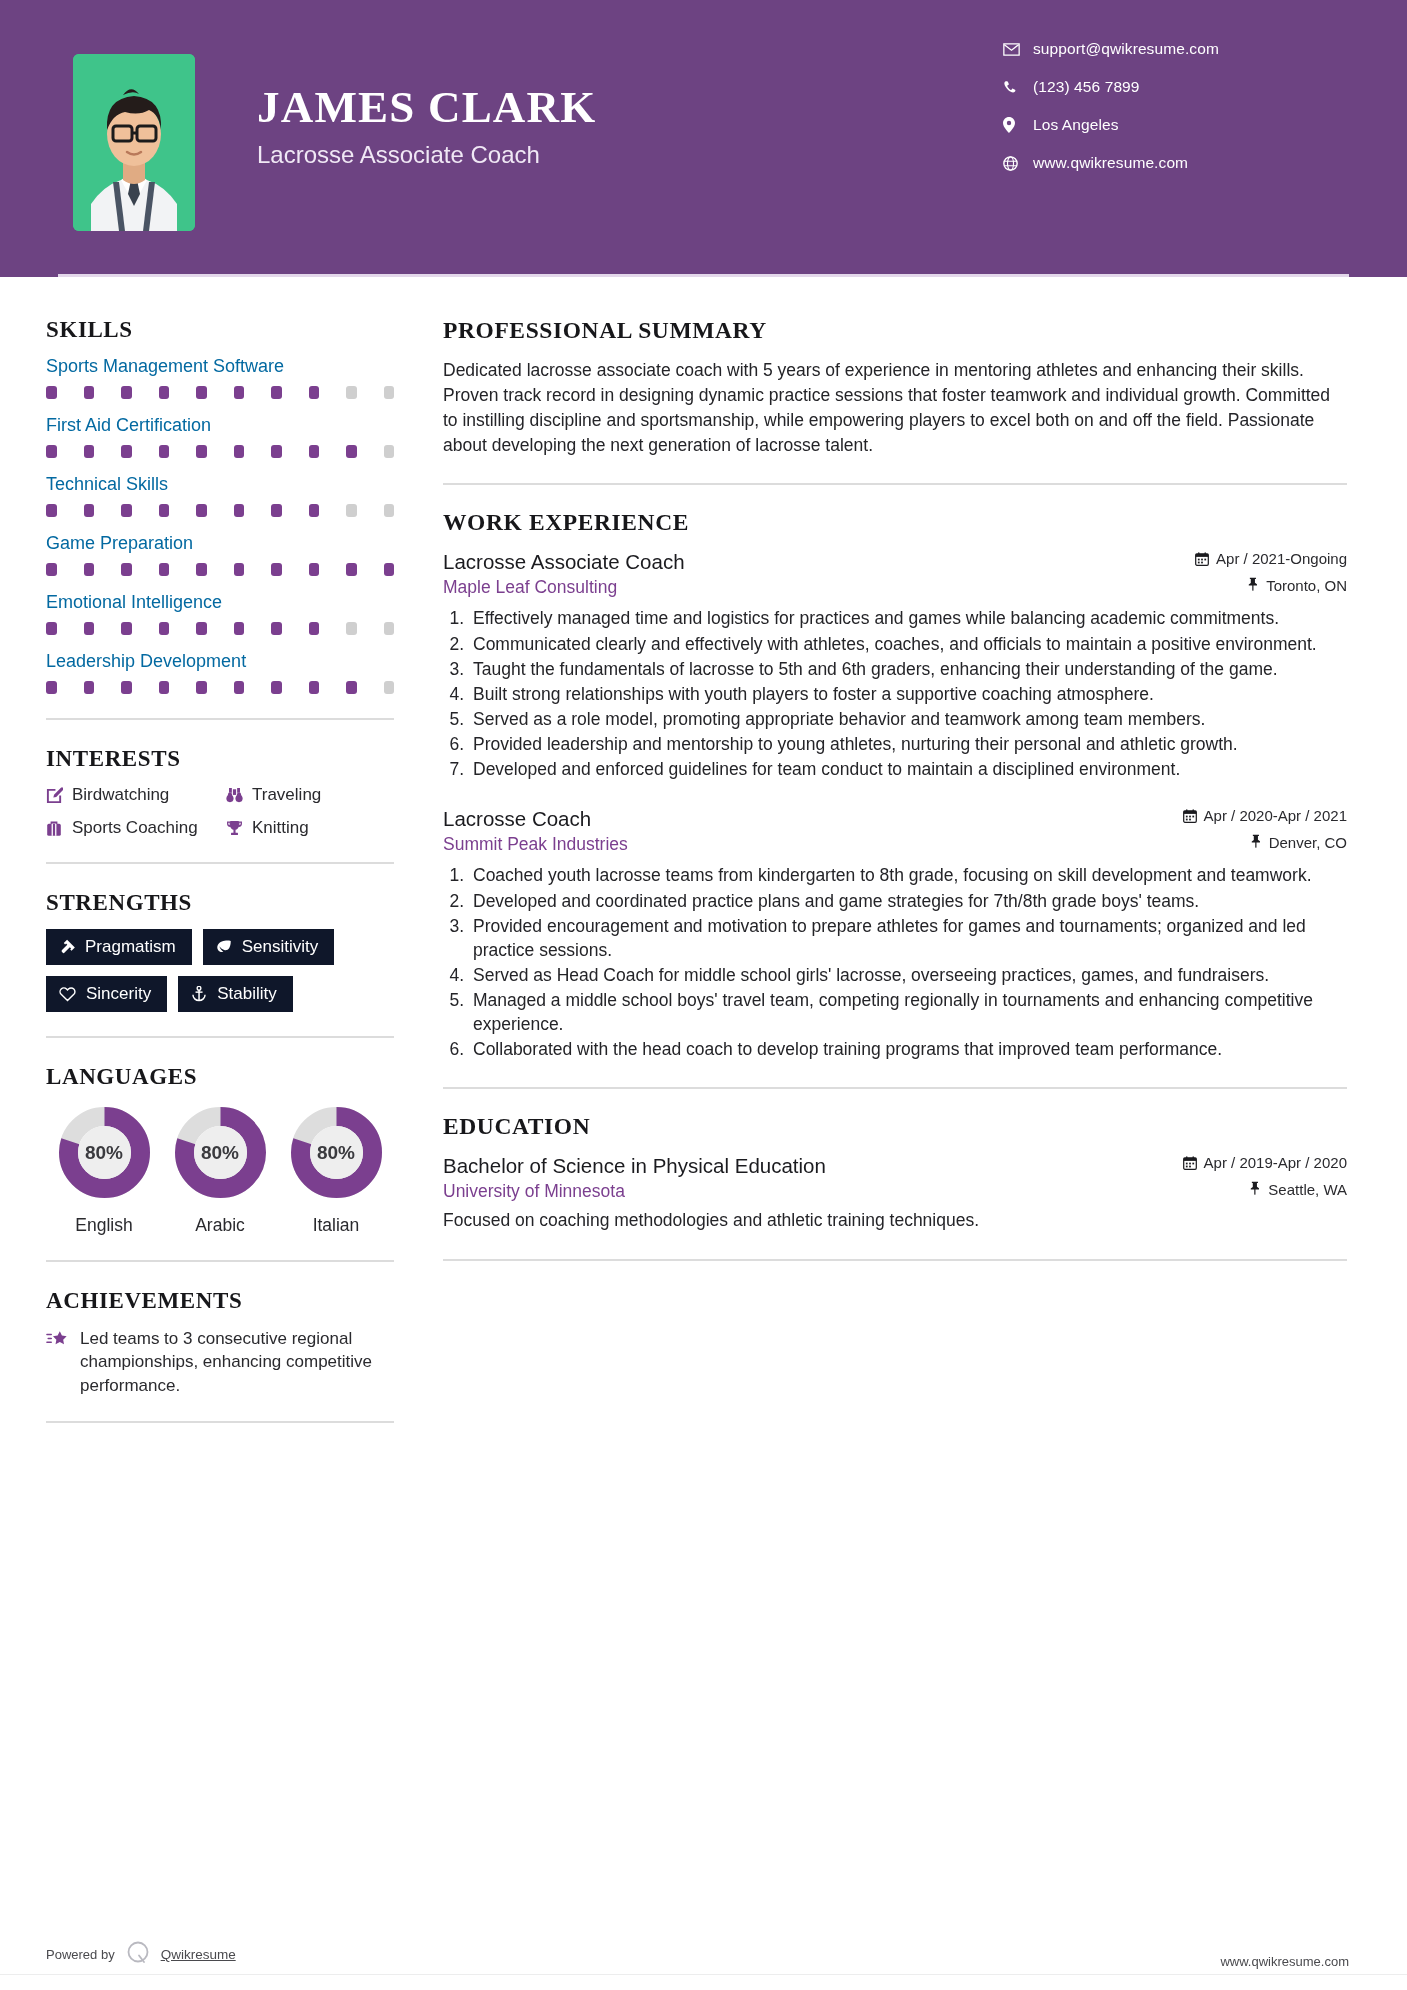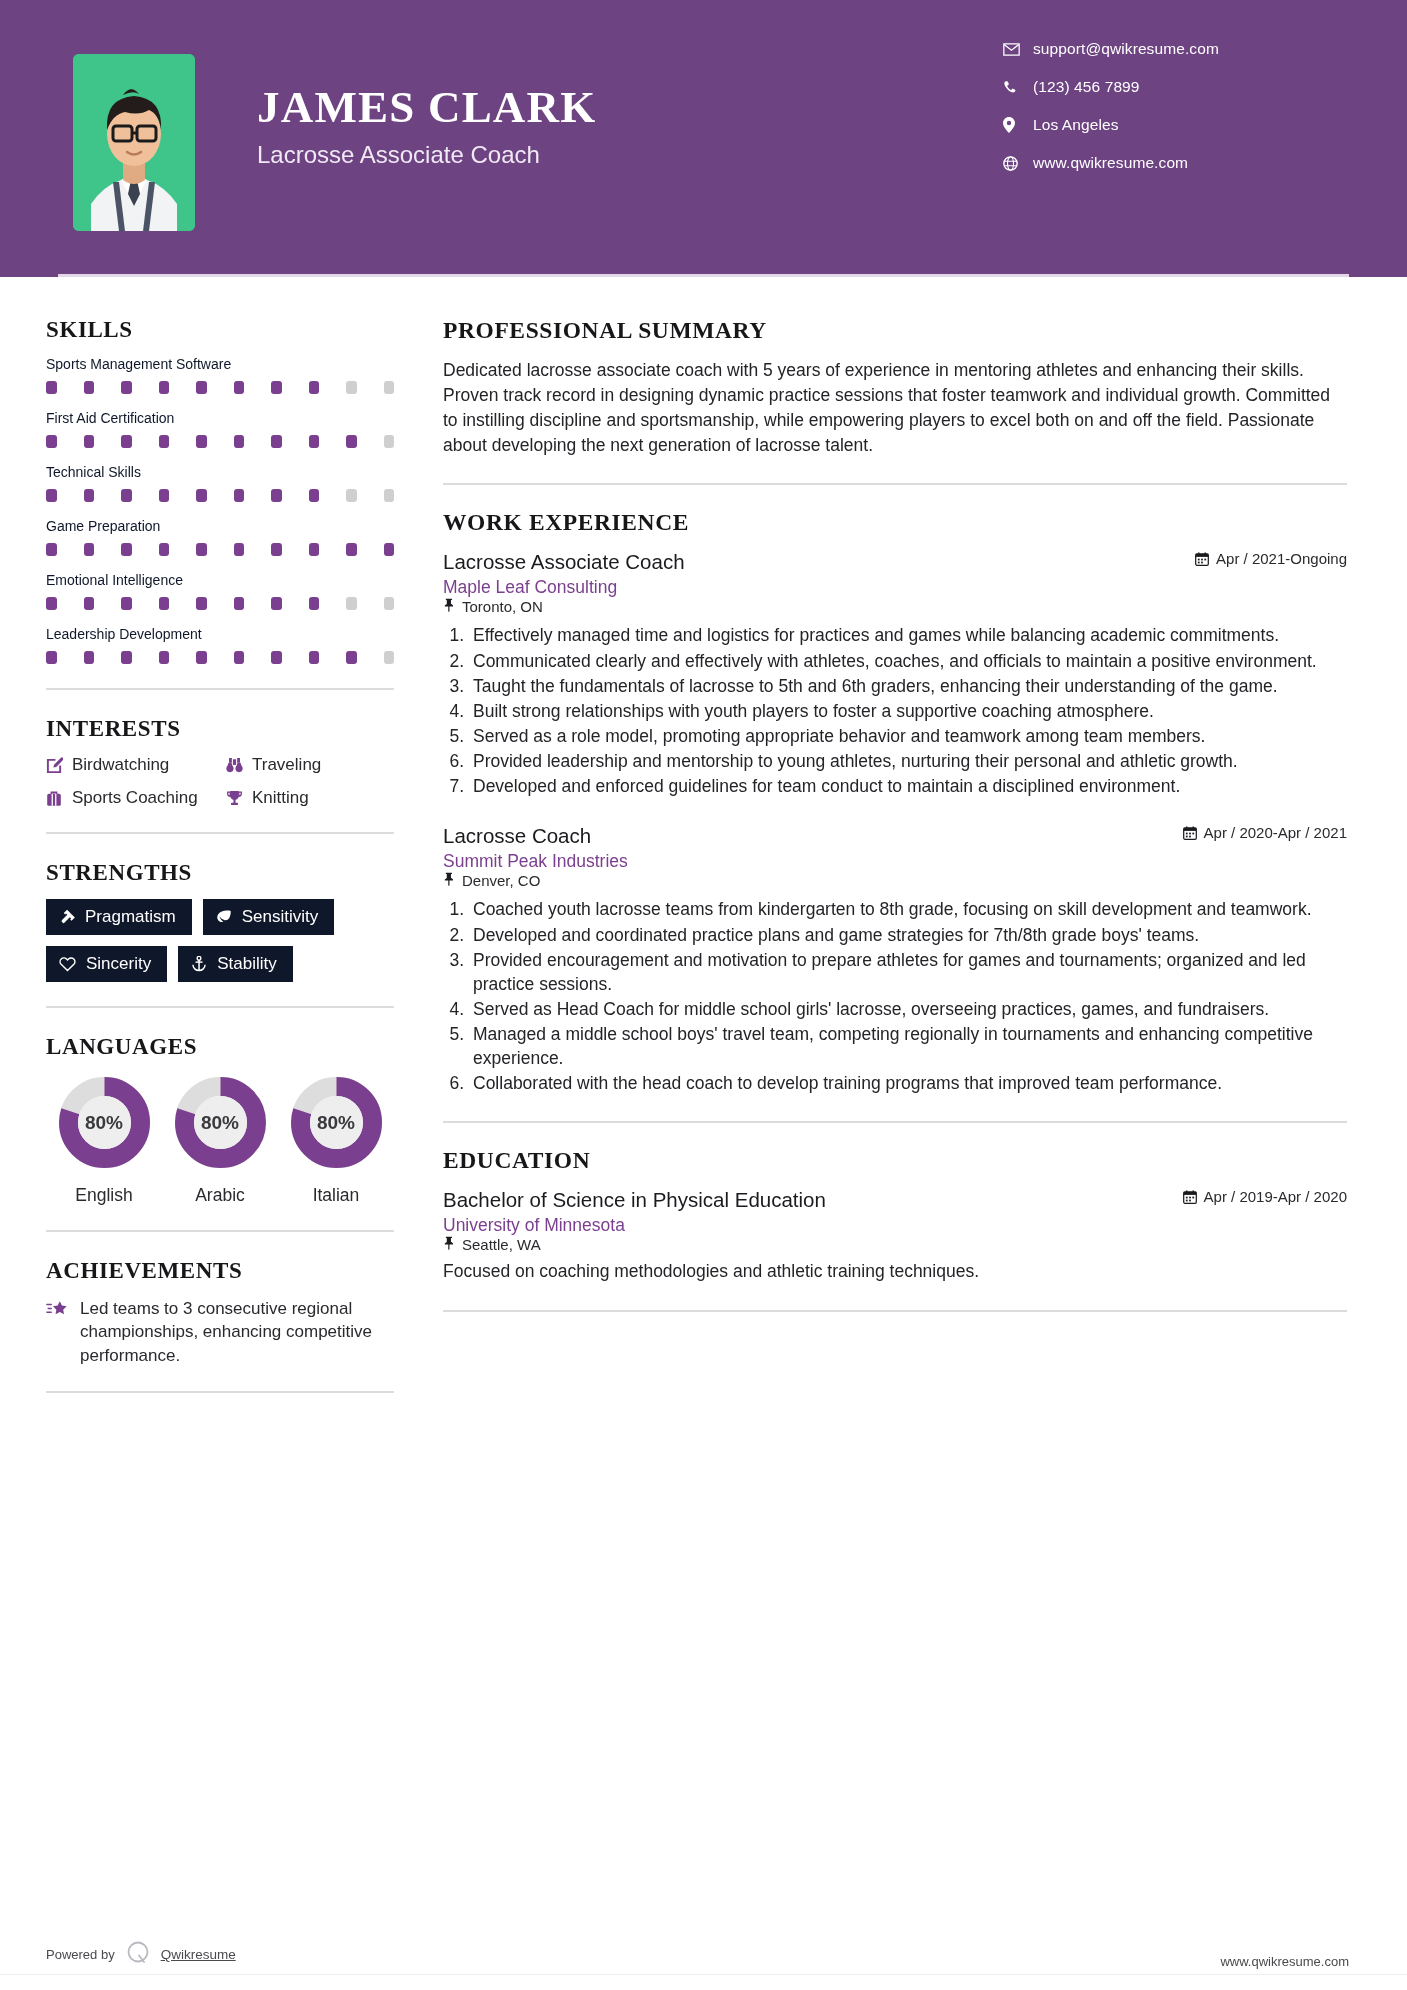--- a/index.html
+++ b/index.html
@@ -94,21 +94,21 @@
 
   .divider {
     height:2px;
     background:#dcdcdc;
     margin:24px 0 26px 0;
   }
   .divider.main { margin:26px 0 24px 0; }
 
   
   .skill { margin-bottom:16px; }
-  .skill-name { font-size:14px; color:#0f172a; margin-bottom:9px; }
+  .skill-name { font-size:18px; color:#0369a1; margin-bottom:9px; }
   .dots { display:flex; gap:0; }
   .dot {
     width:11px; height:13px;
     border-radius:3px;
     background:#7b3f8f;
     margin-right:27px;
   }
   .dot.off { background:#cfcfcf; }
   .dot:last-child { margin-right:0; }
 
@@ -154,21 +154,21 @@
 
   
   .summary { font-size:17.5px; line-height:1.42; color:#242428; }
 
   .job { margin-bottom:26px; }
   .job:last-child { margin-bottom:0; }
   .job-head { display:flex; justify-content:space-between; align-items:flex-start; }
   .job-role { font-size:20.5px; color:#1b1b1f; }
   .job-date { font-size:15px; color:#2a2a2e; display:flex; align-items:center; white-space:nowrap; }
   .job-date svg { margin-right:7px; fill:#1b1b1f; }
-  .job-sub { display:flex; justify-content:space-between; align-items:flex-start; margin-top:3px;flex-direction:column; }
+  .job-sub { display:flex; justify-content:space-between; align-items:flex-start; margin-top:3px; }
   .job-company { font-size:17.5px; color:#7b3f8f; }
   .job-loc { font-size:15px; color:#2a2a2e; display:flex; align-items:flex-start; white-space:nowrap; }
   .job-loc svg { margin-right:7px; fill:#1b1b1f; }
 
   ol.bullets { margin:8px 0 0 26px; }
   ol.bullets li {
     font-size:17.5px;
     line-height:1.38;
     color:#242428;
     margin-bottom:1px;

